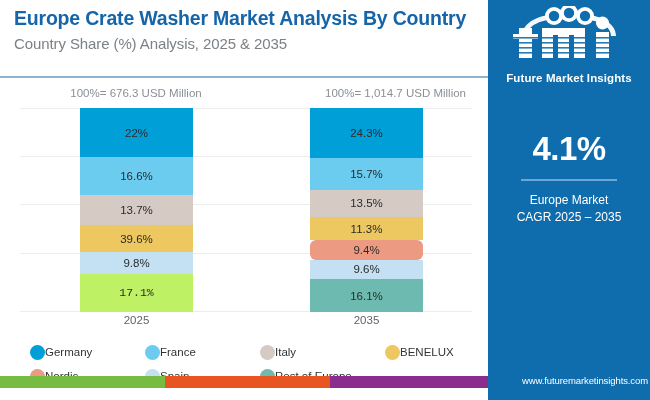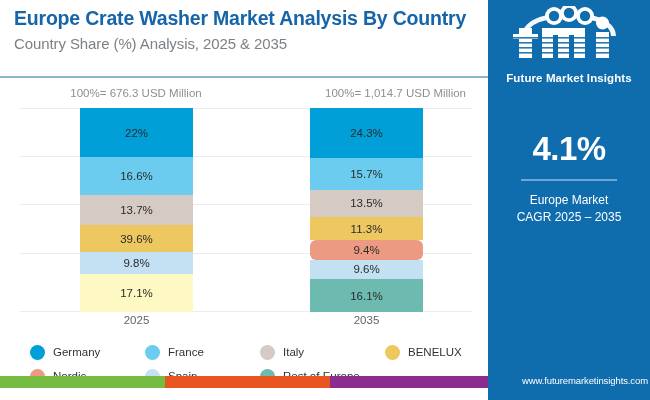--- a/index.html
+++ b/index.html
@@ -123,21 +123,20 @@
     left: 30px; top: 340px;
     width: 450px;
     display: grid;
     grid-template-columns: 115px 115px 125px 95px;
     grid-auto-rows: 24px;
     align-items: center;
   }
   .legend-item {
     display: flex;
     align-items: center;
-    gap: 8px;
   }
   .swatch {
     width: 15px; height: 15px;
     border-radius: 50%;
     flex: 0 0 auto;
   }
   .legend-label {
     color: #2f3437;
     font-size: 11.5px;
     white-space: nowrap;
@@ -247,21 +246,21 @@
           </div>
           <div class="seg" style="flex: 13.7 0 0px; background: rgb(214, 202, 197);">
             <span>13.7%</span>
           </div>
           <div class="seg" style="flex: 11.7 0 0px; background: rgb(237, 199, 95);">
             <span>39.6%</span>
           </div>
           <div class="seg" style="flex: 9.8 0 0px; background: rgb(195, 225, 243);">
             <span>9.8%</span>
           </div>
-          <div class="seg" style="flex: 17.1 0 0px; background: #fef9c3;">
+          <div class="seg" style="flex: 17.1 0 0px; background: #bef264; font-family: Liberation Mono, monospace;">
             <span>17.1%</span>
           </div>
         </div>
       <div class="bar b1">
           <div class="seg" style="flex: 24.3 0 0px; background: rgb(0, 159, 216);">
             <span>24.3%</span>
           </div>
           <div class="seg" style="flex: 15.7 0 0px; background: rgb(108, 204, 240);">
             <span>15.7%</span>
           </div>

